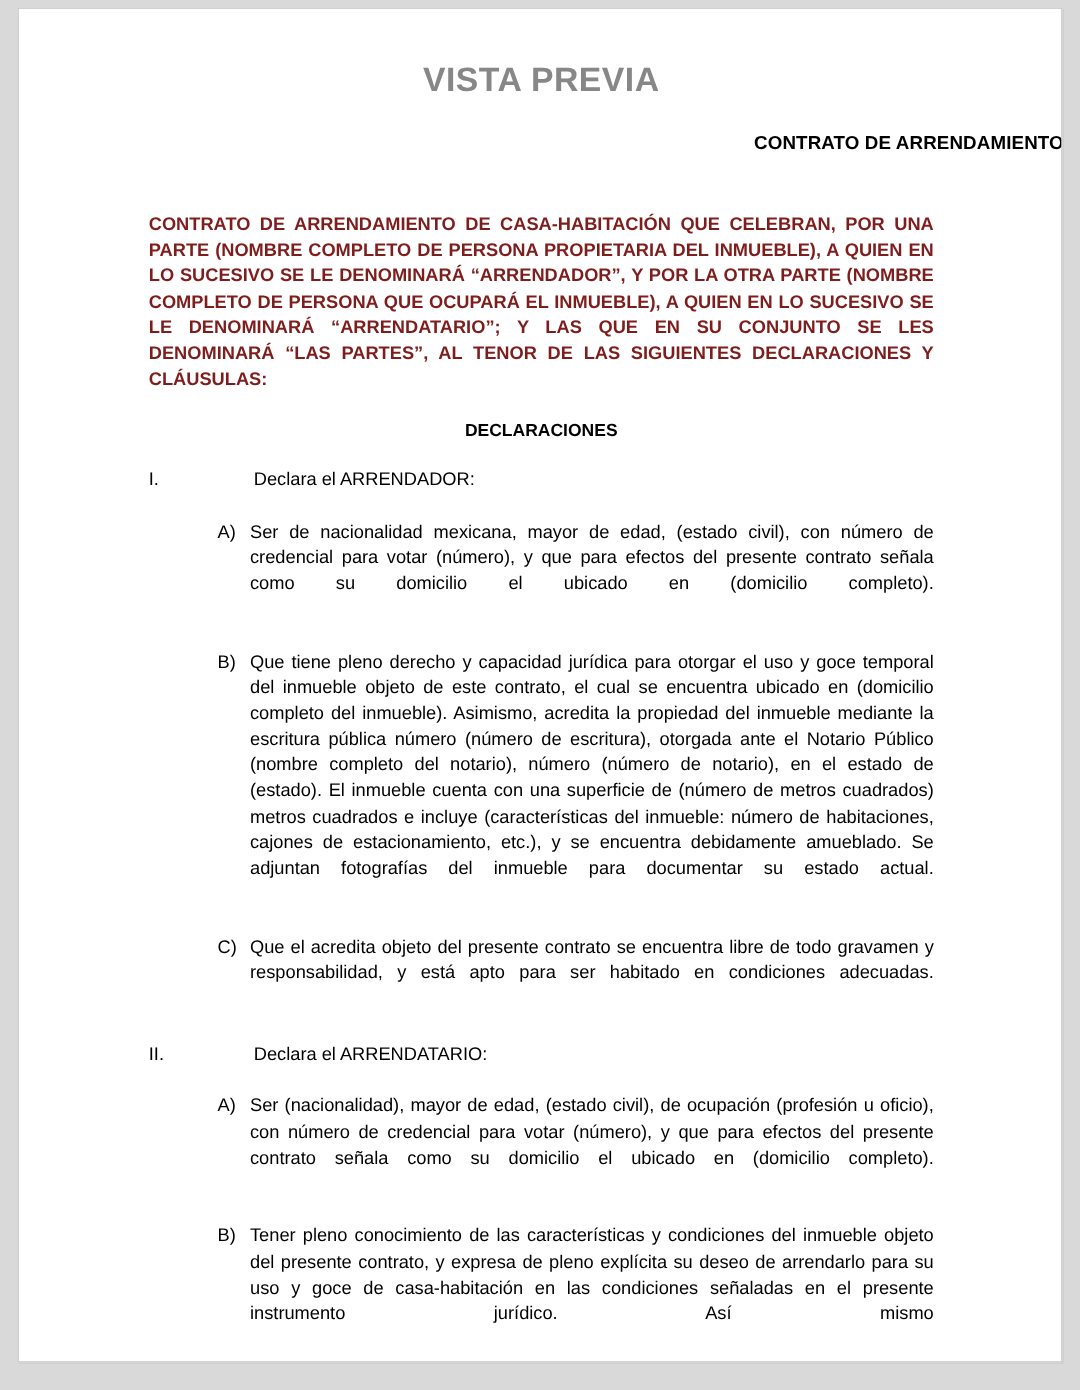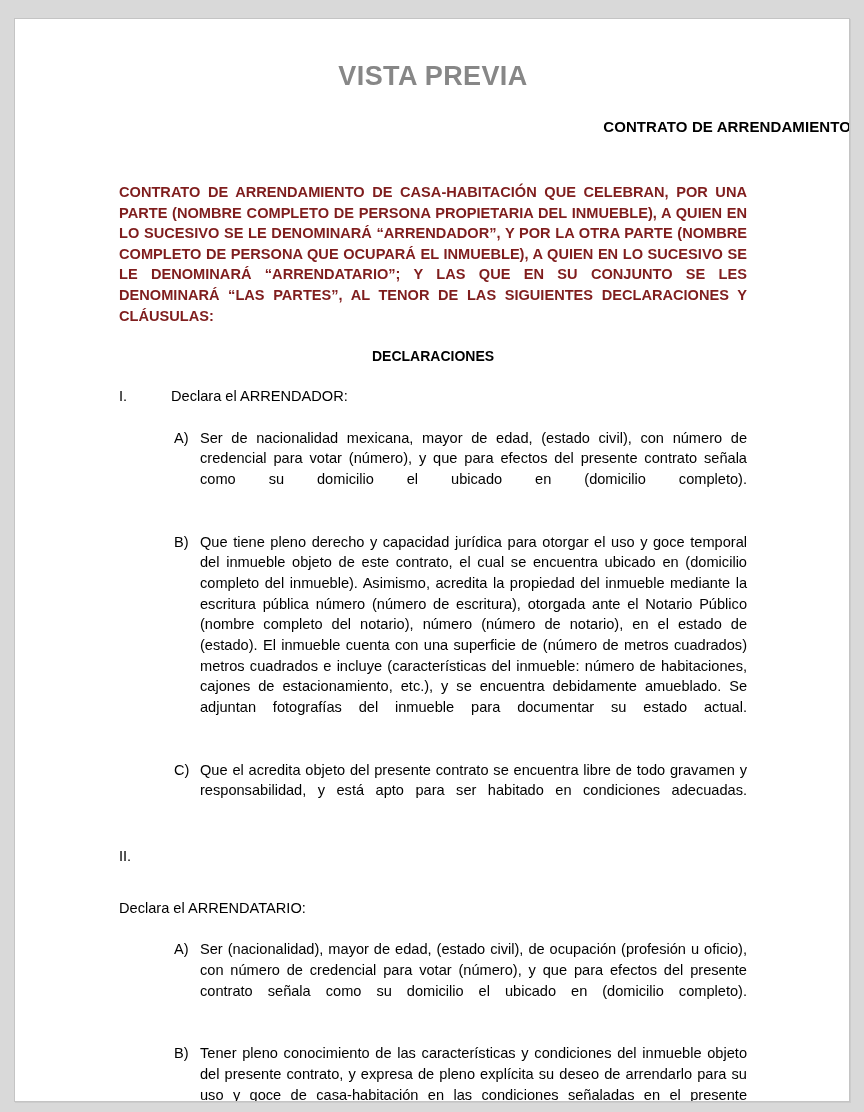--- a/index.html
+++ b/index.html
@@ -12,21 +12,21 @@
     height: 1112px;
     background: #d9d9d9;
     font-family: "Liberation Sans", sans-serif;
     overflow: hidden;
   }
 
   
   .page-shell {
     position: absolute;
     left: 14px;
-    top: 18px;
+    top: 6px;
     width: 836px;
     height: 1084px;
     background: #ffffff;
     border: 1px solid #c4c4c4;
     box-sizing: border-box;
     box-shadow: 1px 1px 0 rgba(0,0,0,0.06);
     overflow: hidden;
   }
 
   .page-inner {
@@ -86,28 +86,29 @@
   }
 
   
   .roman-item {
     display: flex;
     padding-top: 22px;
     font-size: 14.6px;
     line-height: 20.6px;
     color: #000000;
   }
-  .roman-item.tight { padding-top: 24px; flex-direction: column; }
+  .roman-item.tight { padding-top: 24px; }
 
   .roman-marker {
     flex: 0 0 52px;
     width: 52px;
   }
   .roman-text {
     flex: 1 1 auto;
+    margin-left: 32px;
   }
 
   
   .letter-item {
     display: flex;
     padding-top: 21px;
     margin-left: 55px;
     font-size: 14.6px;
     line-height: 20.7px;
     color: #000000;

